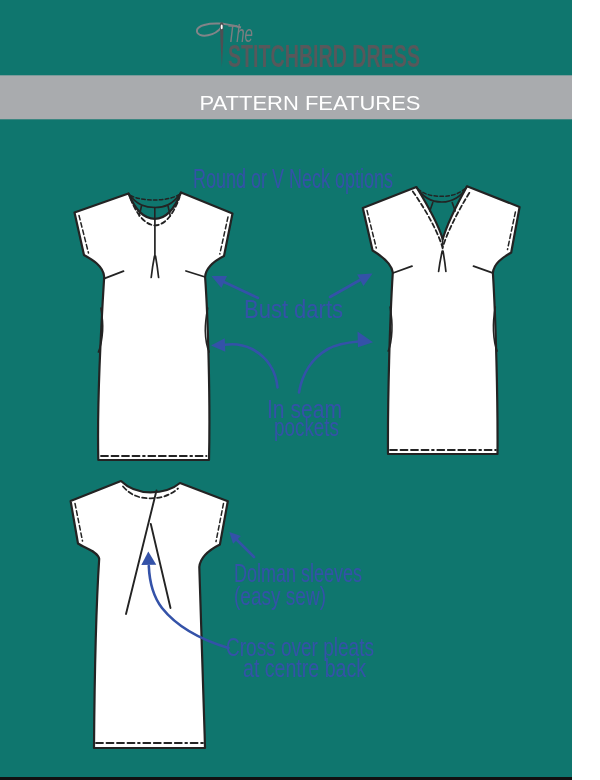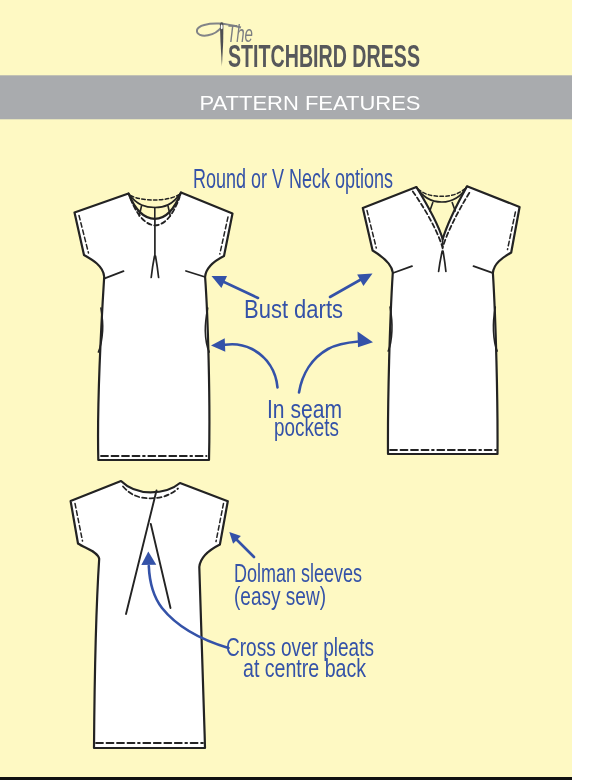--- a/index.html
+++ b/index.html
@@ -1,16 +1,16 @@
 <!DOCTYPE html>
 <html><head>
 <meta charset="utf-8">
 <style>
   html,body{margin:0;padding:0;background:#fff;}
-  #page{position:relative;width:572px;height:780px;overflow:hidden;background:#fef9c3;}
+  #page{position:relative;width:572px;height:780px;overflow:hidden;background:#0f766e;}
   svg{position:absolute;top:0;left:0;}
   text{font-family:"Liberation Sans",sans-serif;}
 </style>
 </head>
 <body>
 <div id="page">
 <svg width="600" height="780" viewBox="0 0 600 780">
 
   <path d="M 241 27.5 C 232 25.3 226 23.9 219 23.6 C 208 23.2 198 25.5 197 30 C 196.2 34.5 202 36.6 208 35.3 C 214 34 219 30.5 221.3 27.2" fill="none" stroke="#828488" stroke-width="2"></path>
 

